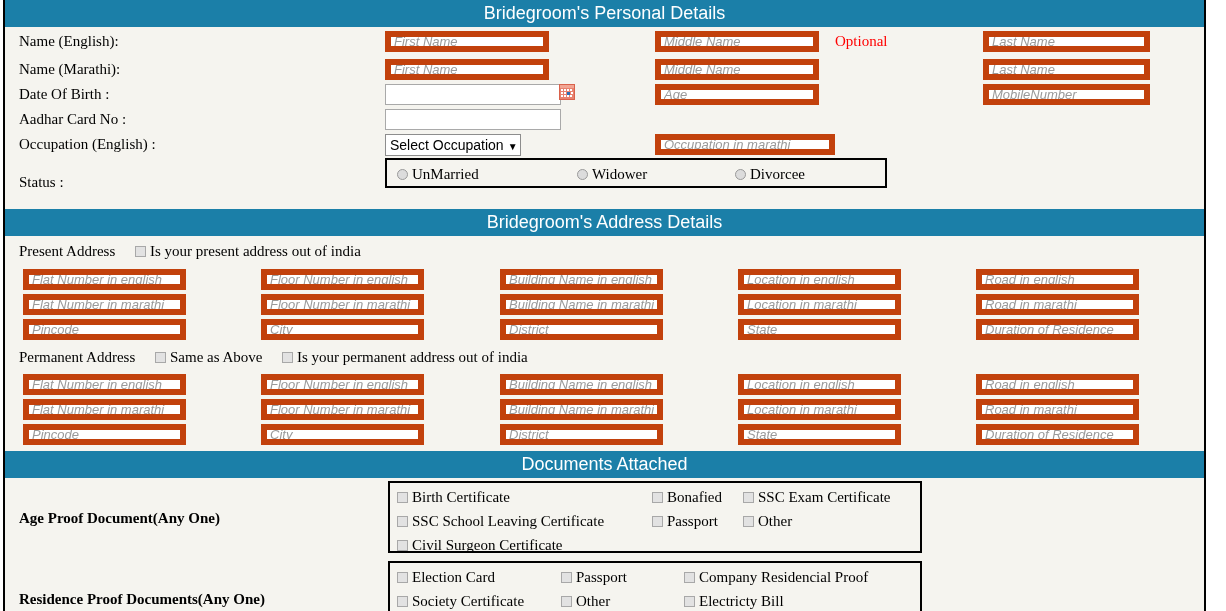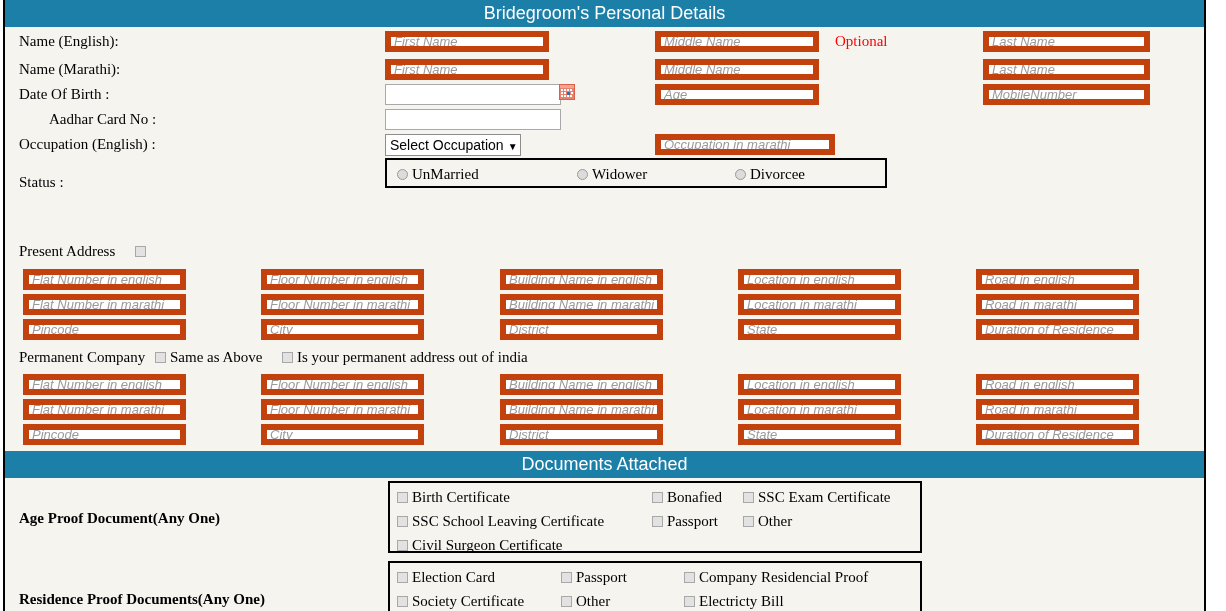--- a/index.html
+++ b/index.html
@@ -185,21 +185,21 @@
 <body>
 
 <div id="page">
 
   <div class="section-header" style="position:absolute; left:0; top:0;">Bridegroom's Personal Details</div>
 
   <div class="rows">
     <span class="lbl" style="left:14px; top:33px;">Name (English):</span>
     <span class="lbl" style="left:14px; top:61px;">Name (Marathi):</span>
     <span class="lbl" style="left:14px; top:86px;">Date Of Birth :</span>
-    <span class="lbl" style="left:14px; top:111px;margin-left:30px;">Aadhar Card No :</span>
+    <span class="lbl" style="left:14px; top:111px;">Aadhar Card No :</span>
     <span class="lbl" style="left:14px; top:136px;">Occupation (English) :</span>
     <span class="lbl" style="left:14px; top:174px;">Status :</span>
 
     <input class="tf" style="left: 380px; top: 31px; width: 164px;" placeholder="First Name">
     <input class="tf" style="left: 650px; top: 31px; width: 164px;" placeholder="Middle Name">
     <span class="optional" style="left:830px; top:33px;">Optional</span>
     <input class="tf" style="left: 978px; top: 31px; width: 167px;" placeholder="Last Name">
 
     <input class="tf" style="left: 380px; top: 59px; width: 164px;" placeholder="First Name">
     <input class="tf" style="left: 650px; top: 59px; width: 164px;" placeholder="Middle Name">
@@ -233,45 +233,46 @@
     </div>
     <input class="tf" style="left: 650px; top: 134px; width: 180px;" placeholder="Occupation in marathi">
 
     <div class="status-box" style="left:380px; top:158px; width:502px; height:30px;">
       <span class="radio-item" style="left:10px; top:6px;"><span class="radio-dot"></span><span>UnMarried</span></span>
       <span class="radio-item" style="left:190px; top:6px;"><span class="radio-dot"></span><span>Widower</span></span>
       <span class="radio-item" style="left:348px; top:6px;"><span class="radio-dot"></span><span>Divorcee</span></span>
     </div>
   </div>
 
+  <div class="section-header" style="position:absolute; left:0; top:209px;">Bridegroom's Address Details</div>
 
   <div class="rows">
 
     <span class="lbl" style="left:14px; top:243px;">Present Address</span>
-    <span class="inline-check" style="left:130px; top:243px;"><span class="cb"></span></span>
+    <span class="inline-check" style="left:130px; top:243px;"><span class="cb"></span><span>Is your present address out of india</span></span>
 
     <input class="tf" style="left: 18px; top: 269px; width: 163px;" placeholder="Flat Number in english">
     <input class="tf" style="left: 256px; top: 269px; width: 163px;" placeholder="Floor Number in english">
     <input class="tf" style="left: 495px; top: 269px; width: 163px;" placeholder="Building Name in english">
     <input class="tf" style="left: 733px; top: 269px; width: 163px;" placeholder="Location in english">
     <input class="tf" style="left: 971px; top: 269px; width: 163px;" placeholder="Road in english">
 
     <input class="tf" style="left: 18px; top: 294px; width: 163px;" placeholder="Flat Number in marathi">
     <input class="tf" style="left: 256px; top: 294px; width: 163px;" placeholder="Floor Number in marathi">
     <input class="tf" style="left: 495px; top: 294px; width: 163px;" placeholder="Building Name in marathi">
     <input class="tf" style="left: 733px; top: 294px; width: 163px;" placeholder="Location in marathi">
     <input class="tf" style="left: 971px; top: 294px; width: 163px;" placeholder="Road in marathi">
 
     <input class="tf" style="left: 18px; top: 319px; width: 163px;" placeholder="Pincode">
     <input class="tf" style="left: 256px; top: 319px; width: 163px;" placeholder="City">
     <input class="tf" style="left: 495px; top: 319px; width: 163px;" placeholder="District">
     <input class="tf" style="left: 733px; top: 319px; width: 163px;" placeholder="State">
     <input class="tf" style="left: 971px; top: 319px; width: 163px;" placeholder="Duration of Residence">
 
-    <span class="lbl" style="left:14px; top:349px;">Permanent Company</span>
+    <span class="lbl" style="left:14px; top:349px;">Permanent Address</span>
     <span class="inline-check" style="left:150px; top:349px;"><span class="cb"></span><span>Same as Above</span></span>
     <span class="inline-check" style="left:277px; top:349px;"><span class="cb"></span><span>Is your permanent address out of india</span></span>
 
     <input class="tf" style="left: 18px; top: 374px; width: 163px;" placeholder="Flat Number in english">
     <input class="tf" style="left: 256px; top: 374px; width: 163px;" placeholder="Floor Number in english">
     <input class="tf" style="left: 495px; top: 374px; width: 163px;" placeholder="Building Name in english">
     <input class="tf" style="left: 733px; top: 374px; width: 163px;" placeholder="Location in english">
     <input class="tf" style="left: 971px; top: 374px; width: 163px;" placeholder="Road in english">
 
     <input class="tf" style="left: 18px; top: 399px; width: 163px;" placeholder="Flat Number in marathi">

